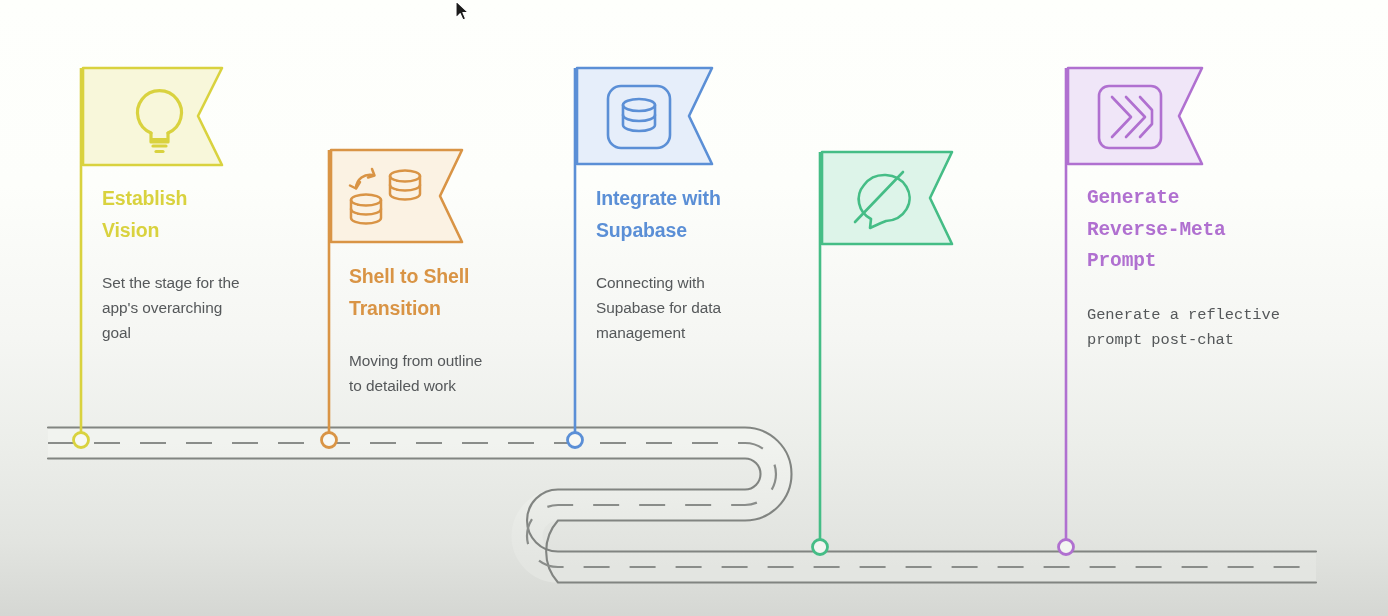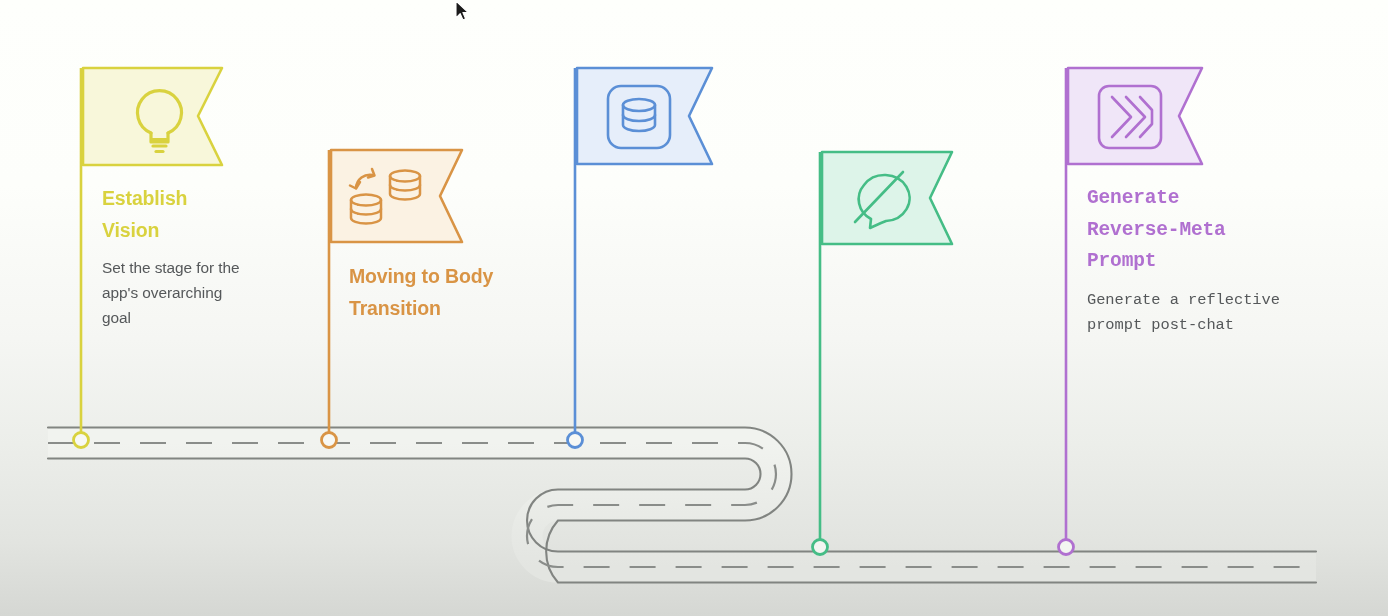--- a/index.html
+++ b/index.html
@@ -23,21 +23,21 @@
     line-height: 1.62;
     letter-spacing: -0.15px;
     white-space: pre-line;
   }
   .ms-desc {
     font-size: 15.4px;
     line-height: 1.62;
     color: #55585a;
     letter-spacing: -0.05px;
     white-space: pre-line;
-    margin-top: 10px;
+    margin-top: 25px;
   }
   .txtblock { position:absolute; }
 
   #cursor { position:absolute; pointer-events:none; }
 </style>
 </head>
 <body>
 
 <div id="stage">
 
@@ -149,24 +149,33 @@
 
   <div class="txtblock milestone" style="left:102px; top:183px; width:196px;">
     <div class="ms-title" style="color:#d9d23f;">Establish
 Vision</div>
     <div class="ms-desc">Set the stage for the
 app's overarching
 goal</div>
   </div>
 
   <div class="txtblock milestone" style="left:349px; top:261px; width:200px;">
-    <div class="ms-title" style="color:#d99445;">Moving to Body
+    <div class="ms-title" style="color:#d99445;">Shell to Shell
 Transition</div>
+    <div class="ms-desc">Moving from outline
+to detailed work</div>
   </div>
 
+  <div class="txtblock milestone" style="left:596px; top:183px; width:196px;">
+    <div class="ms-title" style="color:#5b8fd6;">Integrate with
+Supabase</div>
+    <div class="ms-desc">Connecting with
+Supabase for data
+management</div>
+  </div>
 
 
   <div class="txtblock milestone" style="left:1087px; top:183px; width:200px;font-family:Liberation Mono, monospace;">
     <div class="ms-title" style="color:#b070d0;">Generate
 Reverse-Meta
 Prompt</div>
     <div class="ms-desc">Generate a reflective
 prompt post-chat</div>
   </div>
 

